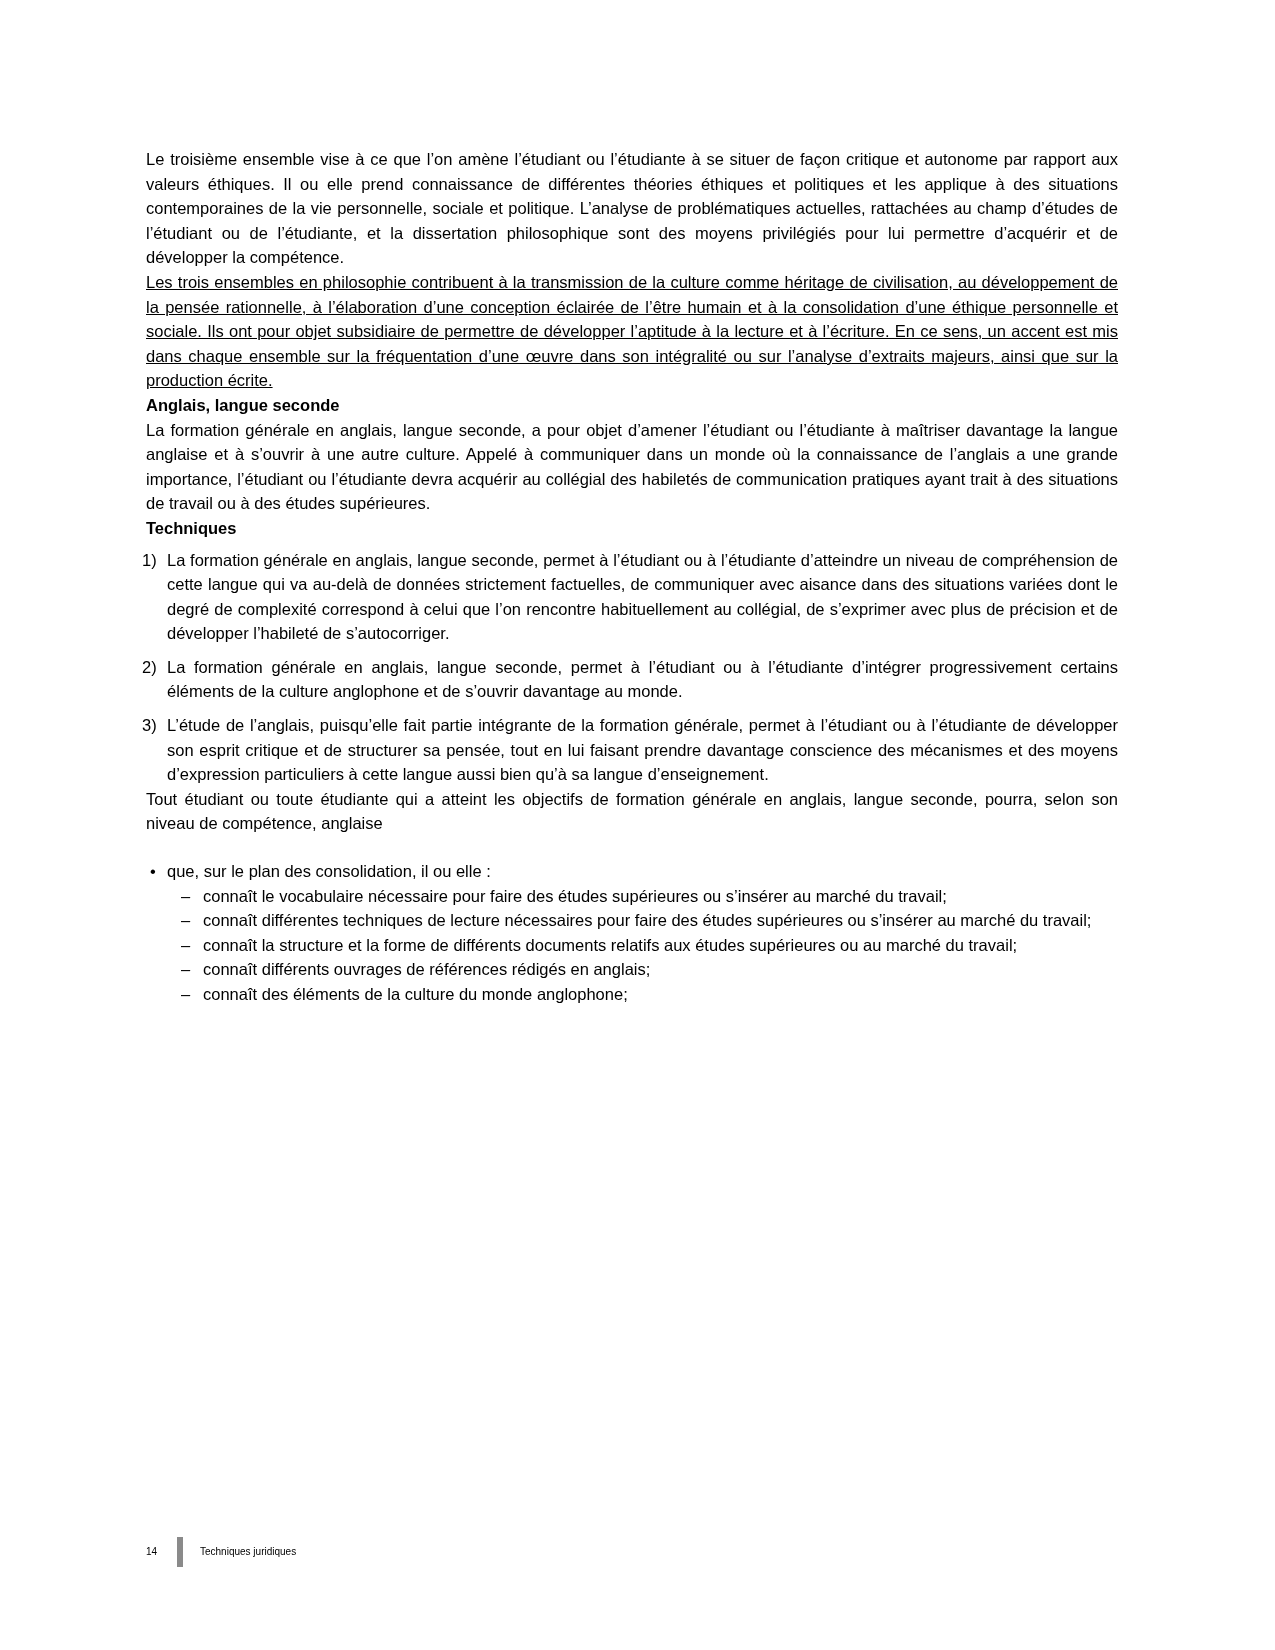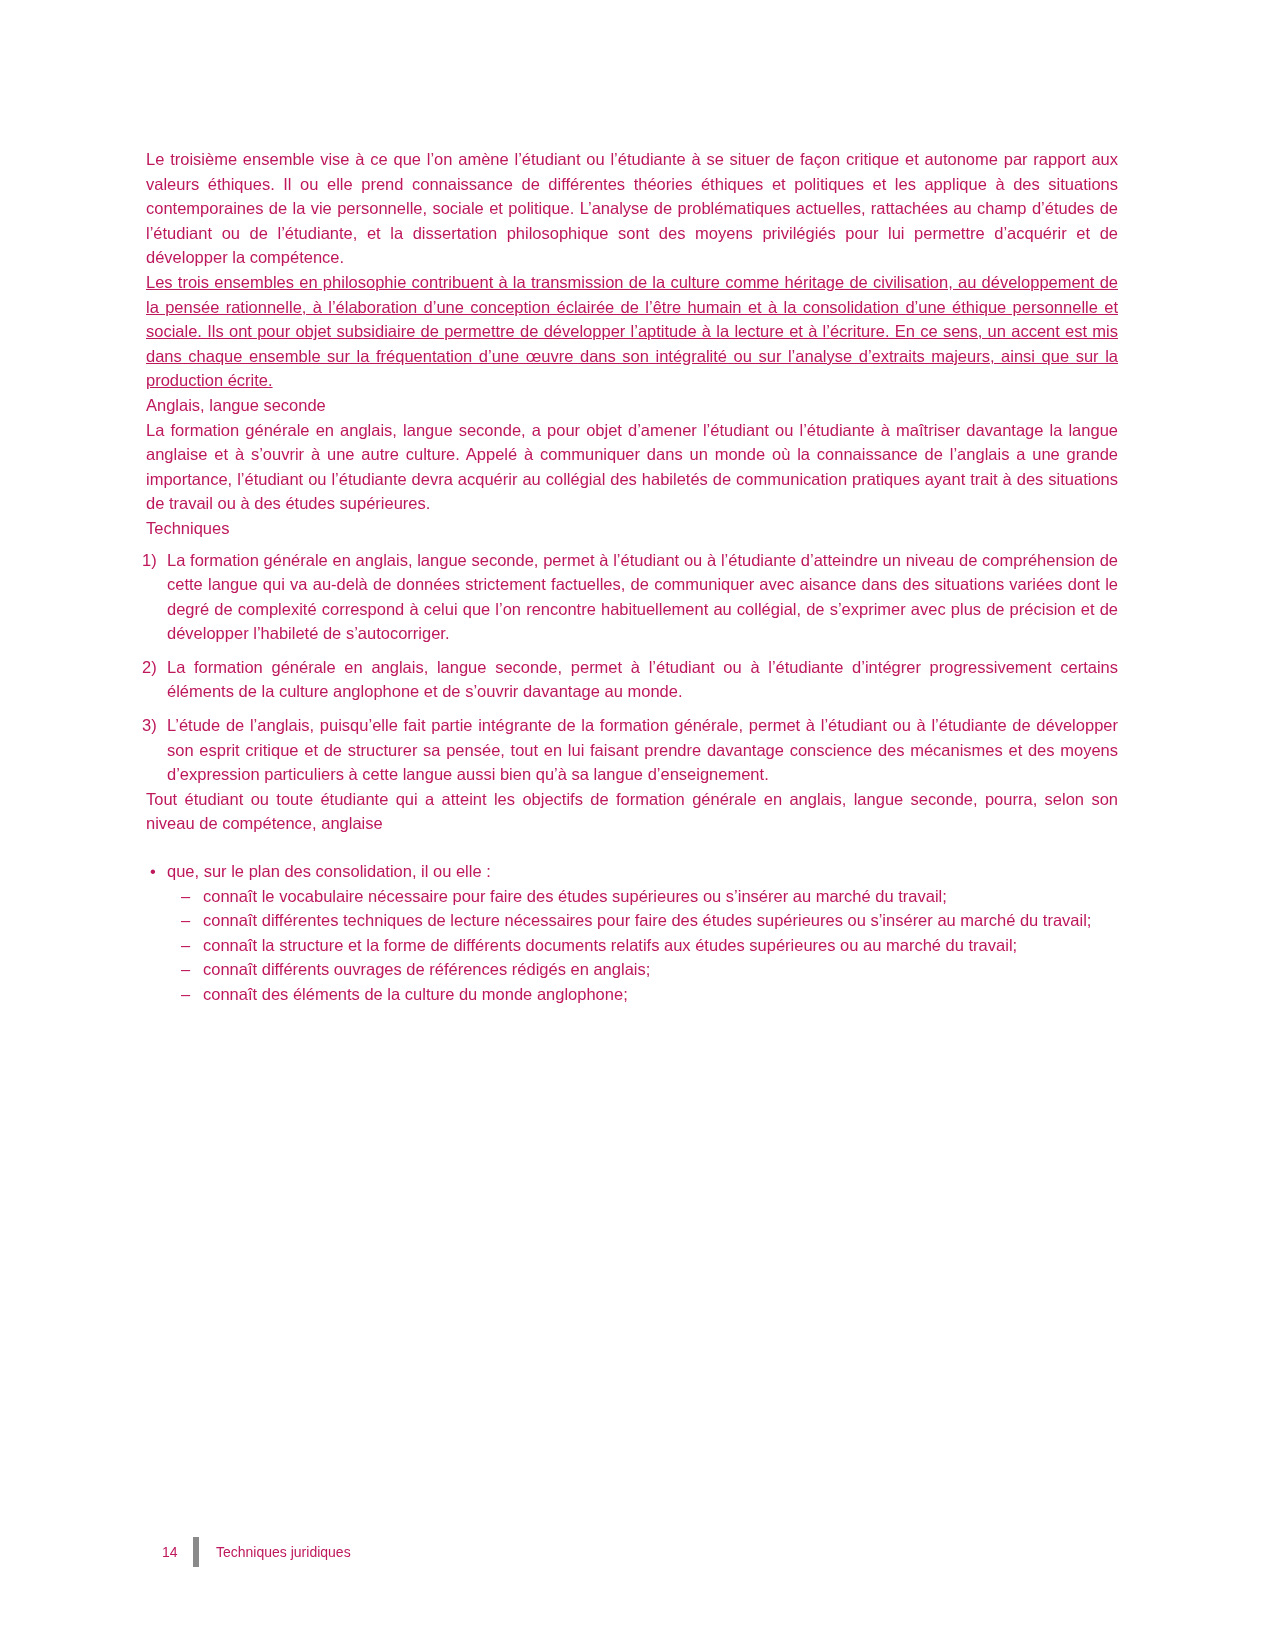--- a/index.html
+++ b/index.html
@@ -4,35 +4,35 @@
 <style>
   html, body { margin: 0; padding: 0; background: #e8e8e8; }
   .page {
     position: relative;
     width: 1275px;
     height: 1650px;
     background: #ffffff;
     margin: 0 auto;
     overflow: hidden;
     font-family: "Liberation Sans", "DejaVu Sans", sans-serif;
-    color: #be185d;
+    color: #000000;
   }
   .content {
     position: absolute;
     left: 146px;
     top: 147px;
     width: 972px;
     font-size: 16.5px;
     line-height: 24.6px;
     text-align: justify;
   }
   .content p, .content h3 { margin: 0; padding: 0; }
   .heading {
     font-size: 16.5px;
-    font-weight: normal;
+    font-weight: bold;
     text-align: left;
   }
   .p2 { margin-top: 19px; text-decoration: underline; }
   .h-anglais { margin-top: 28px; }
   .p-anglais { margin-top: 18px; }
   .h-principes { margin-top: 30px; }
   .item-1 { margin-top: 7px; }
   .item-2, .item-3 { margin-top: 9px; }
   .h-resultats { margin-top: 43px; }
   .p-resultats { margin-top: 9px; }
@@ -50,23 +50,22 @@
   .dash-marker { flex: none; width: 22px; margin-left: 35px; }
   .dash-text { flex: 1; text-align: justify; }
 
   .footer {
     position: absolute;
     left: 146px;
     top: 1536px;
     height: 32px;
     display: flex;
     align-items: center;
-    font-size: 14px;
+    font-size: 10px;
     line-height: 32px;
-    margin-left: 16px;
   }
   .page-num { width: 31px; }
   .footer-bar { width: 6px; height: 30px; background: #8a8a8a; }
   .footer-label { margin-left: 17px; }
 </style>
 </head>
 <body>
 
 <div class="page">
   <div class="content">

